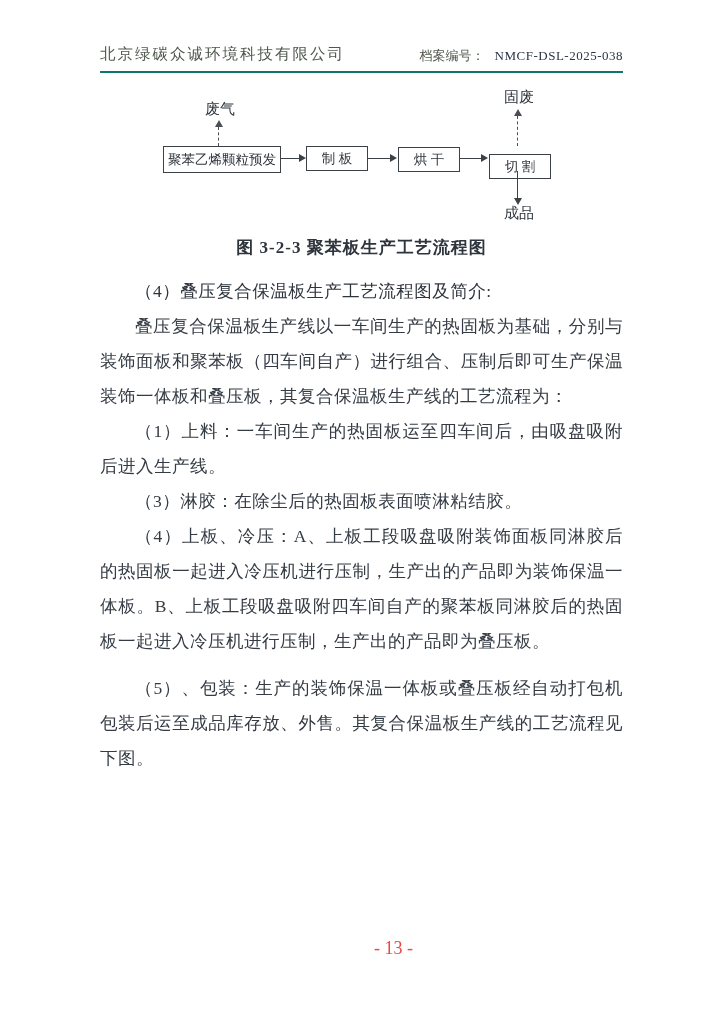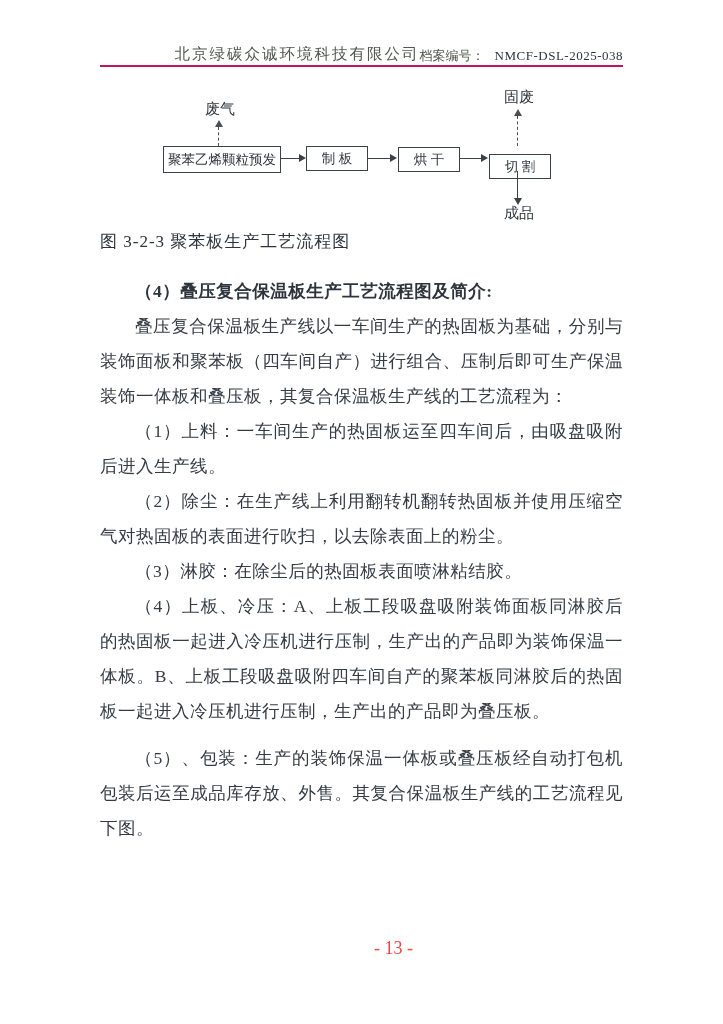--- a/index.html
+++ b/index.html
@@ -13,23 +13,24 @@
     color: #343b44;
     overflow: hidden;
   }
   
   .header {
     position: absolute;
     left: 100px;
     top: 44px;
     width: 523px;
     display: flex;
-    justify-content: flex-end;
+    justify-content: space-between;
     align-items: flex-end;
-    border-bottom: 2px solid #be185d;
+    padding-bottom: 6px;
+    border-bottom: 2px solid #0f766e;
   }
   .header .company {
     font-size: 15.5px;
     letter-spacing: 2px;
     color: #4f584d;
   }
   .header .archive {
     font-size: 13px;
     color: #4f584d;
     white-space: nowrap;
@@ -65,35 +66,36 @@
   .vline-dash { position: absolute; border-left: 1.6px dashed #4a4f55; }
   .vline-solid { position: absolute; border-left: 1.6px solid #3c4148; }
   .arr { position: absolute; width: 0; height: 0; }
   .arr.right { border-top: 4px solid transparent; border-bottom: 4px solid transparent; border-left: 7px solid #3c4148; }
   .arr.up    { border-left: 4px solid transparent; border-right: 4px solid transparent; border-bottom: 7px solid #4a4f55; }
   .arr.down  { border-left: 4px solid transparent; border-right: 4px solid transparent; border-top: 7px solid #3c4148; }
   
   .caption {
     position: absolute;
     left: 100px;
-    top: 230px;
+    top: 236px;
     width: 523px;
-    font-weight: normal;
+    text-align: center;
+    font-weight: bold;
     font-size: 17px;
     color: #2e343c;
     letter-spacing: 1px;
   }
   .content {
     position: absolute;
     left: 100px;
     top: 273px;
     width: 523px;
   }
   .section-heading {
-    font-weight: bold;
+    font-weight: normal;
     font-size: 17.5px;
     line-height: 36px;
     text-indent: 2em;
     color: #2e343c;
     letter-spacing: 0.5px;
     margin: 0;
   }
   .para {
     font-size: 17.5px;
     line-height: 35px;
@@ -156,21 +158,20 @@
     <div class="arr down" style="left:514px; top:198px;"></div>
     <div class="dlabel" style="left:491px; top:204px;">成品</div>
   </div>
 
   <div class="caption">图 3-2-3 聚苯板生产工艺流程图</div>
 
   <div class="content">
     <p class="section-heading">（4）叠压复合保温板生产工艺流程图及简介:</p>
     <p class="para">叠压复合保温板生产线以一车间生产的热固板为基础，分别与装饰面板和聚苯板（四车间自产）进行组合、压制后即可生产保温装饰一体板和叠压板，其复合保温板生产线的工艺流程为：</p>
     <p class="para">（1）上料：一车间生产的热固板运至四车间后，由吸盘吸附后进入生产线。</p>
-    <p class="para">（2）除尘：在生产线上利用翻转机翻转热固板并使用压缩空气对热固板的表面进行吹扫，以去除表面上的粉尘。</p>
     <p class="para">（3）淋胶：在除尘后的热固板表面喷淋粘结胶。</p>
     <p class="para">（4）上板、冷压：A、上板工段吸盘吸附装饰面板同淋胶后的热固板一起进入冷压机进行压制，生产出的产品即为装饰保温一体板。B、上板工段吸盘吸附四车间自产的聚苯板同淋胶后的热固板一起进入冷压机进行压制，生产出的产品即为叠压板。</p>
     <p class="para last">（5）、包装：生产的装饰保温一体板或叠压板经自动打包机包装后运至成品库存放、外售。其复合保温板生产线的工艺流程见下图。</p>
   </div>
 
   <div class="footer">- 13 -</div>
 
 </div>
 
 </body></html>

